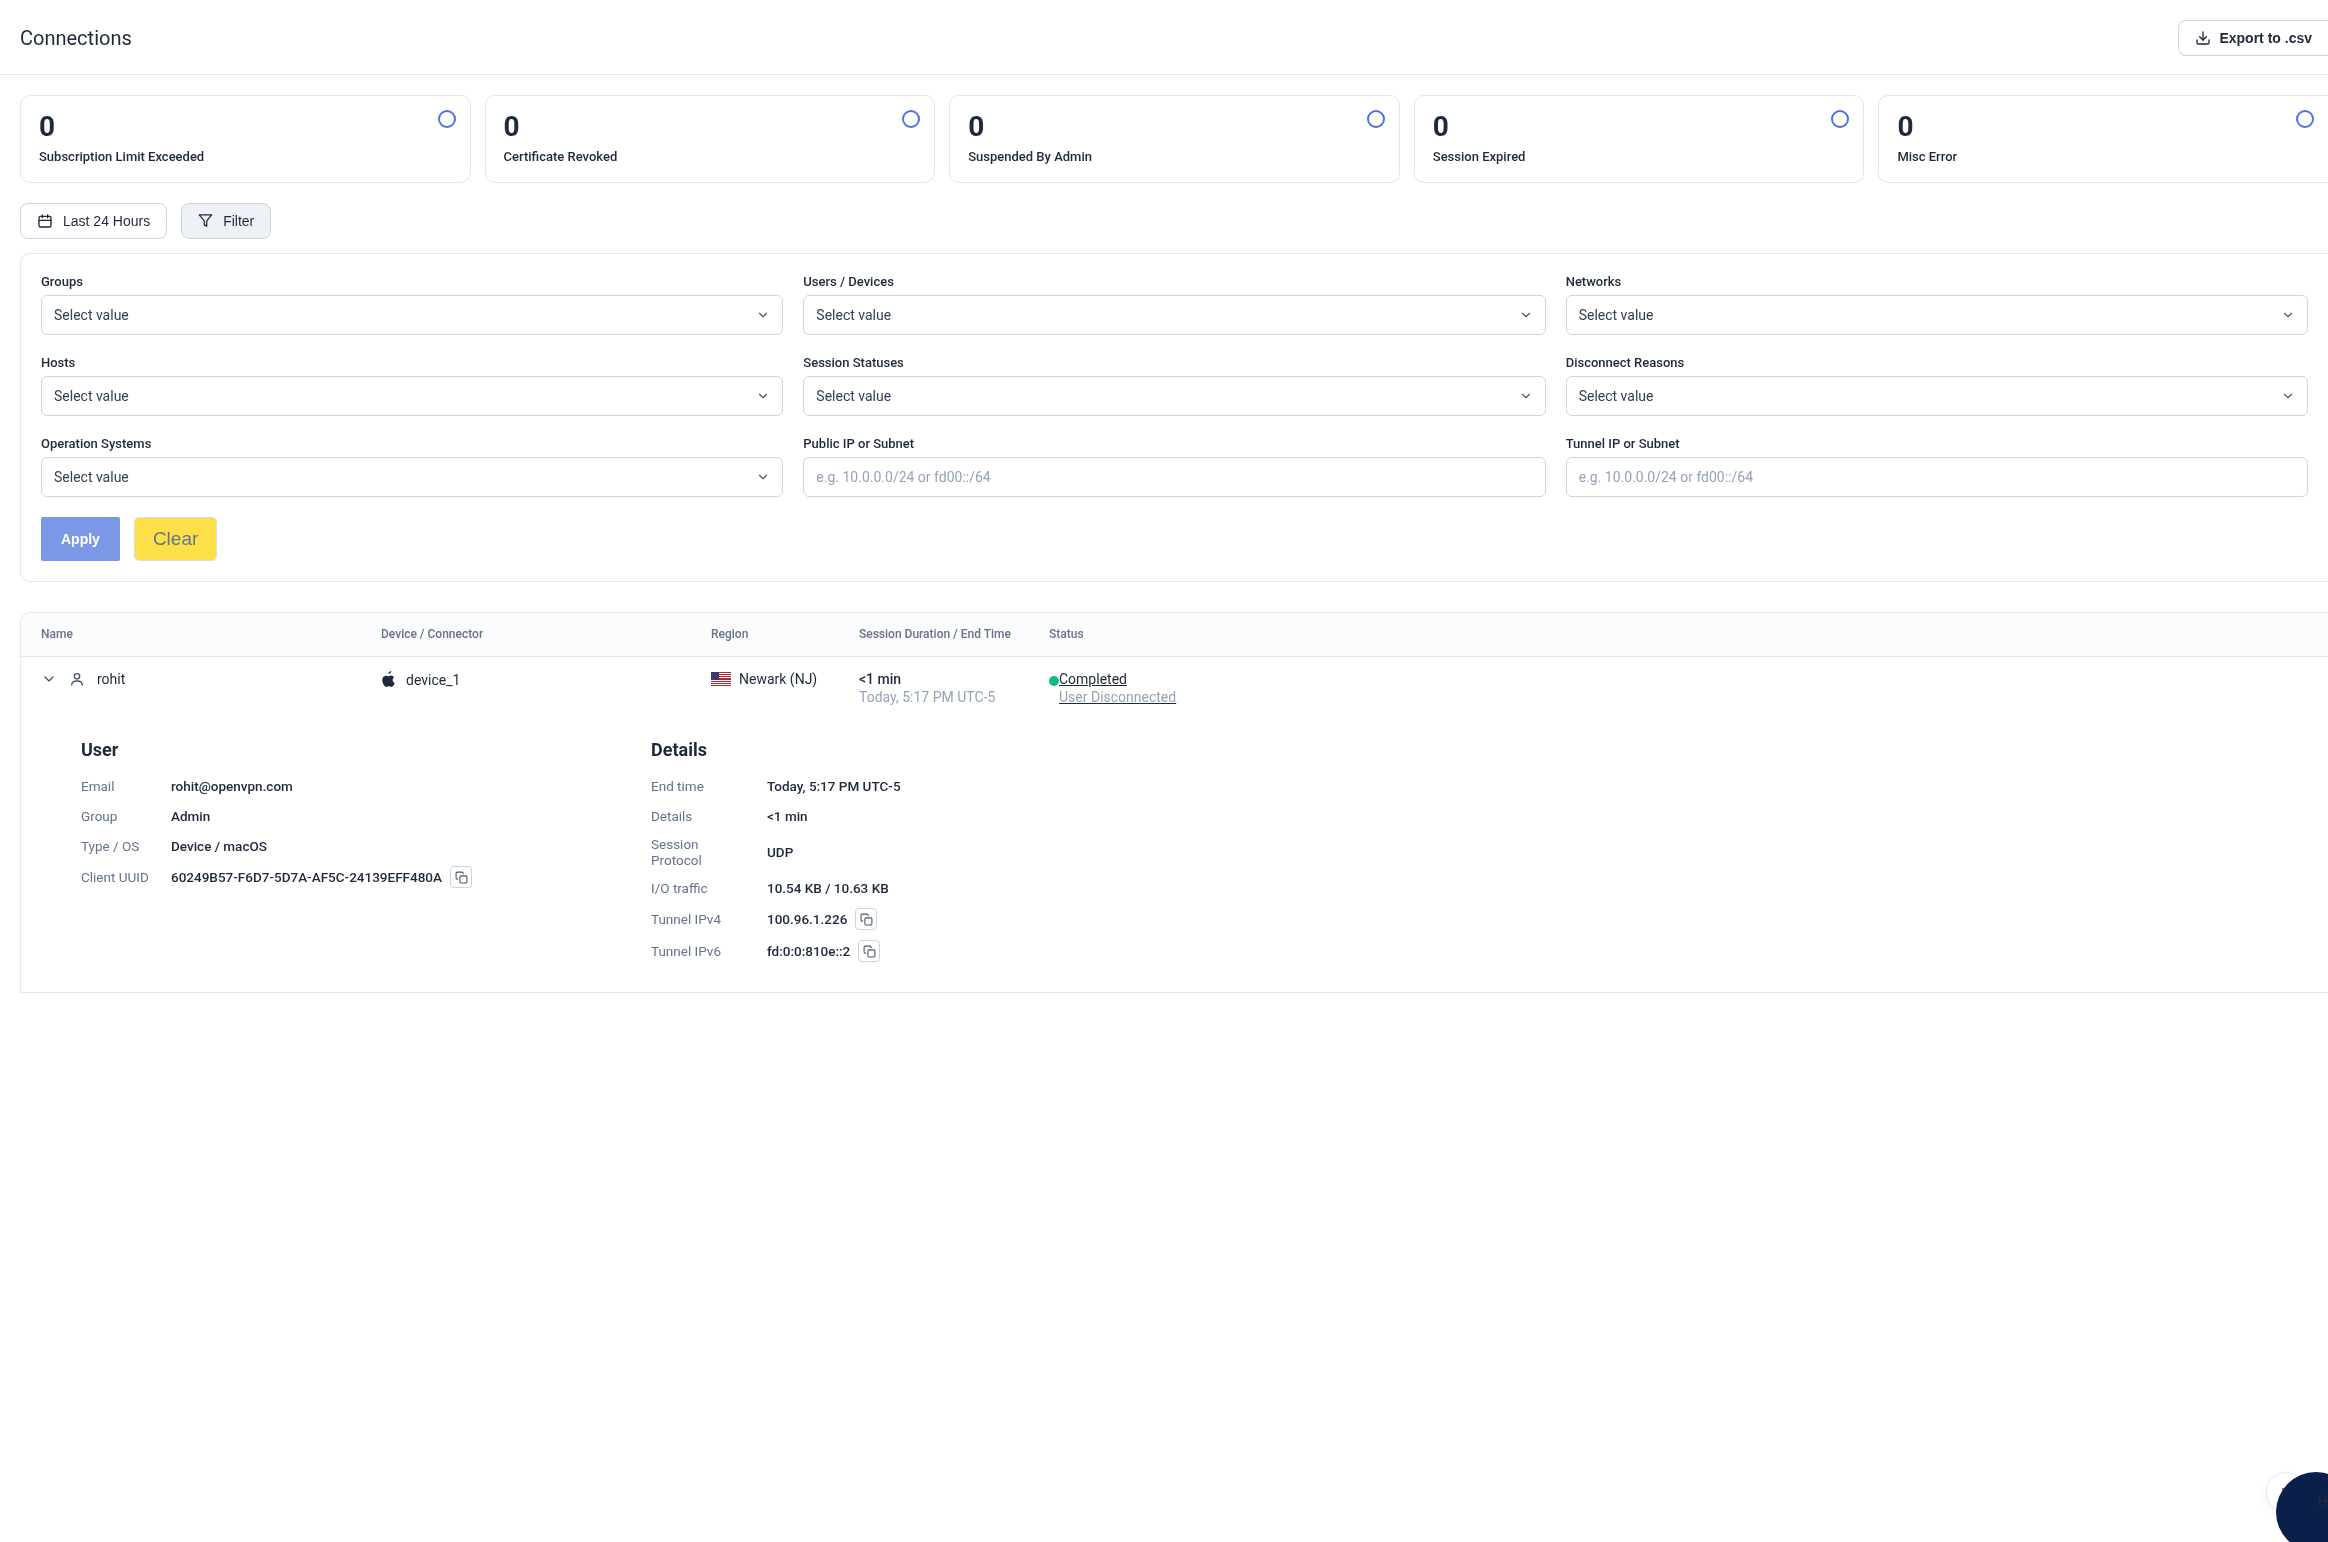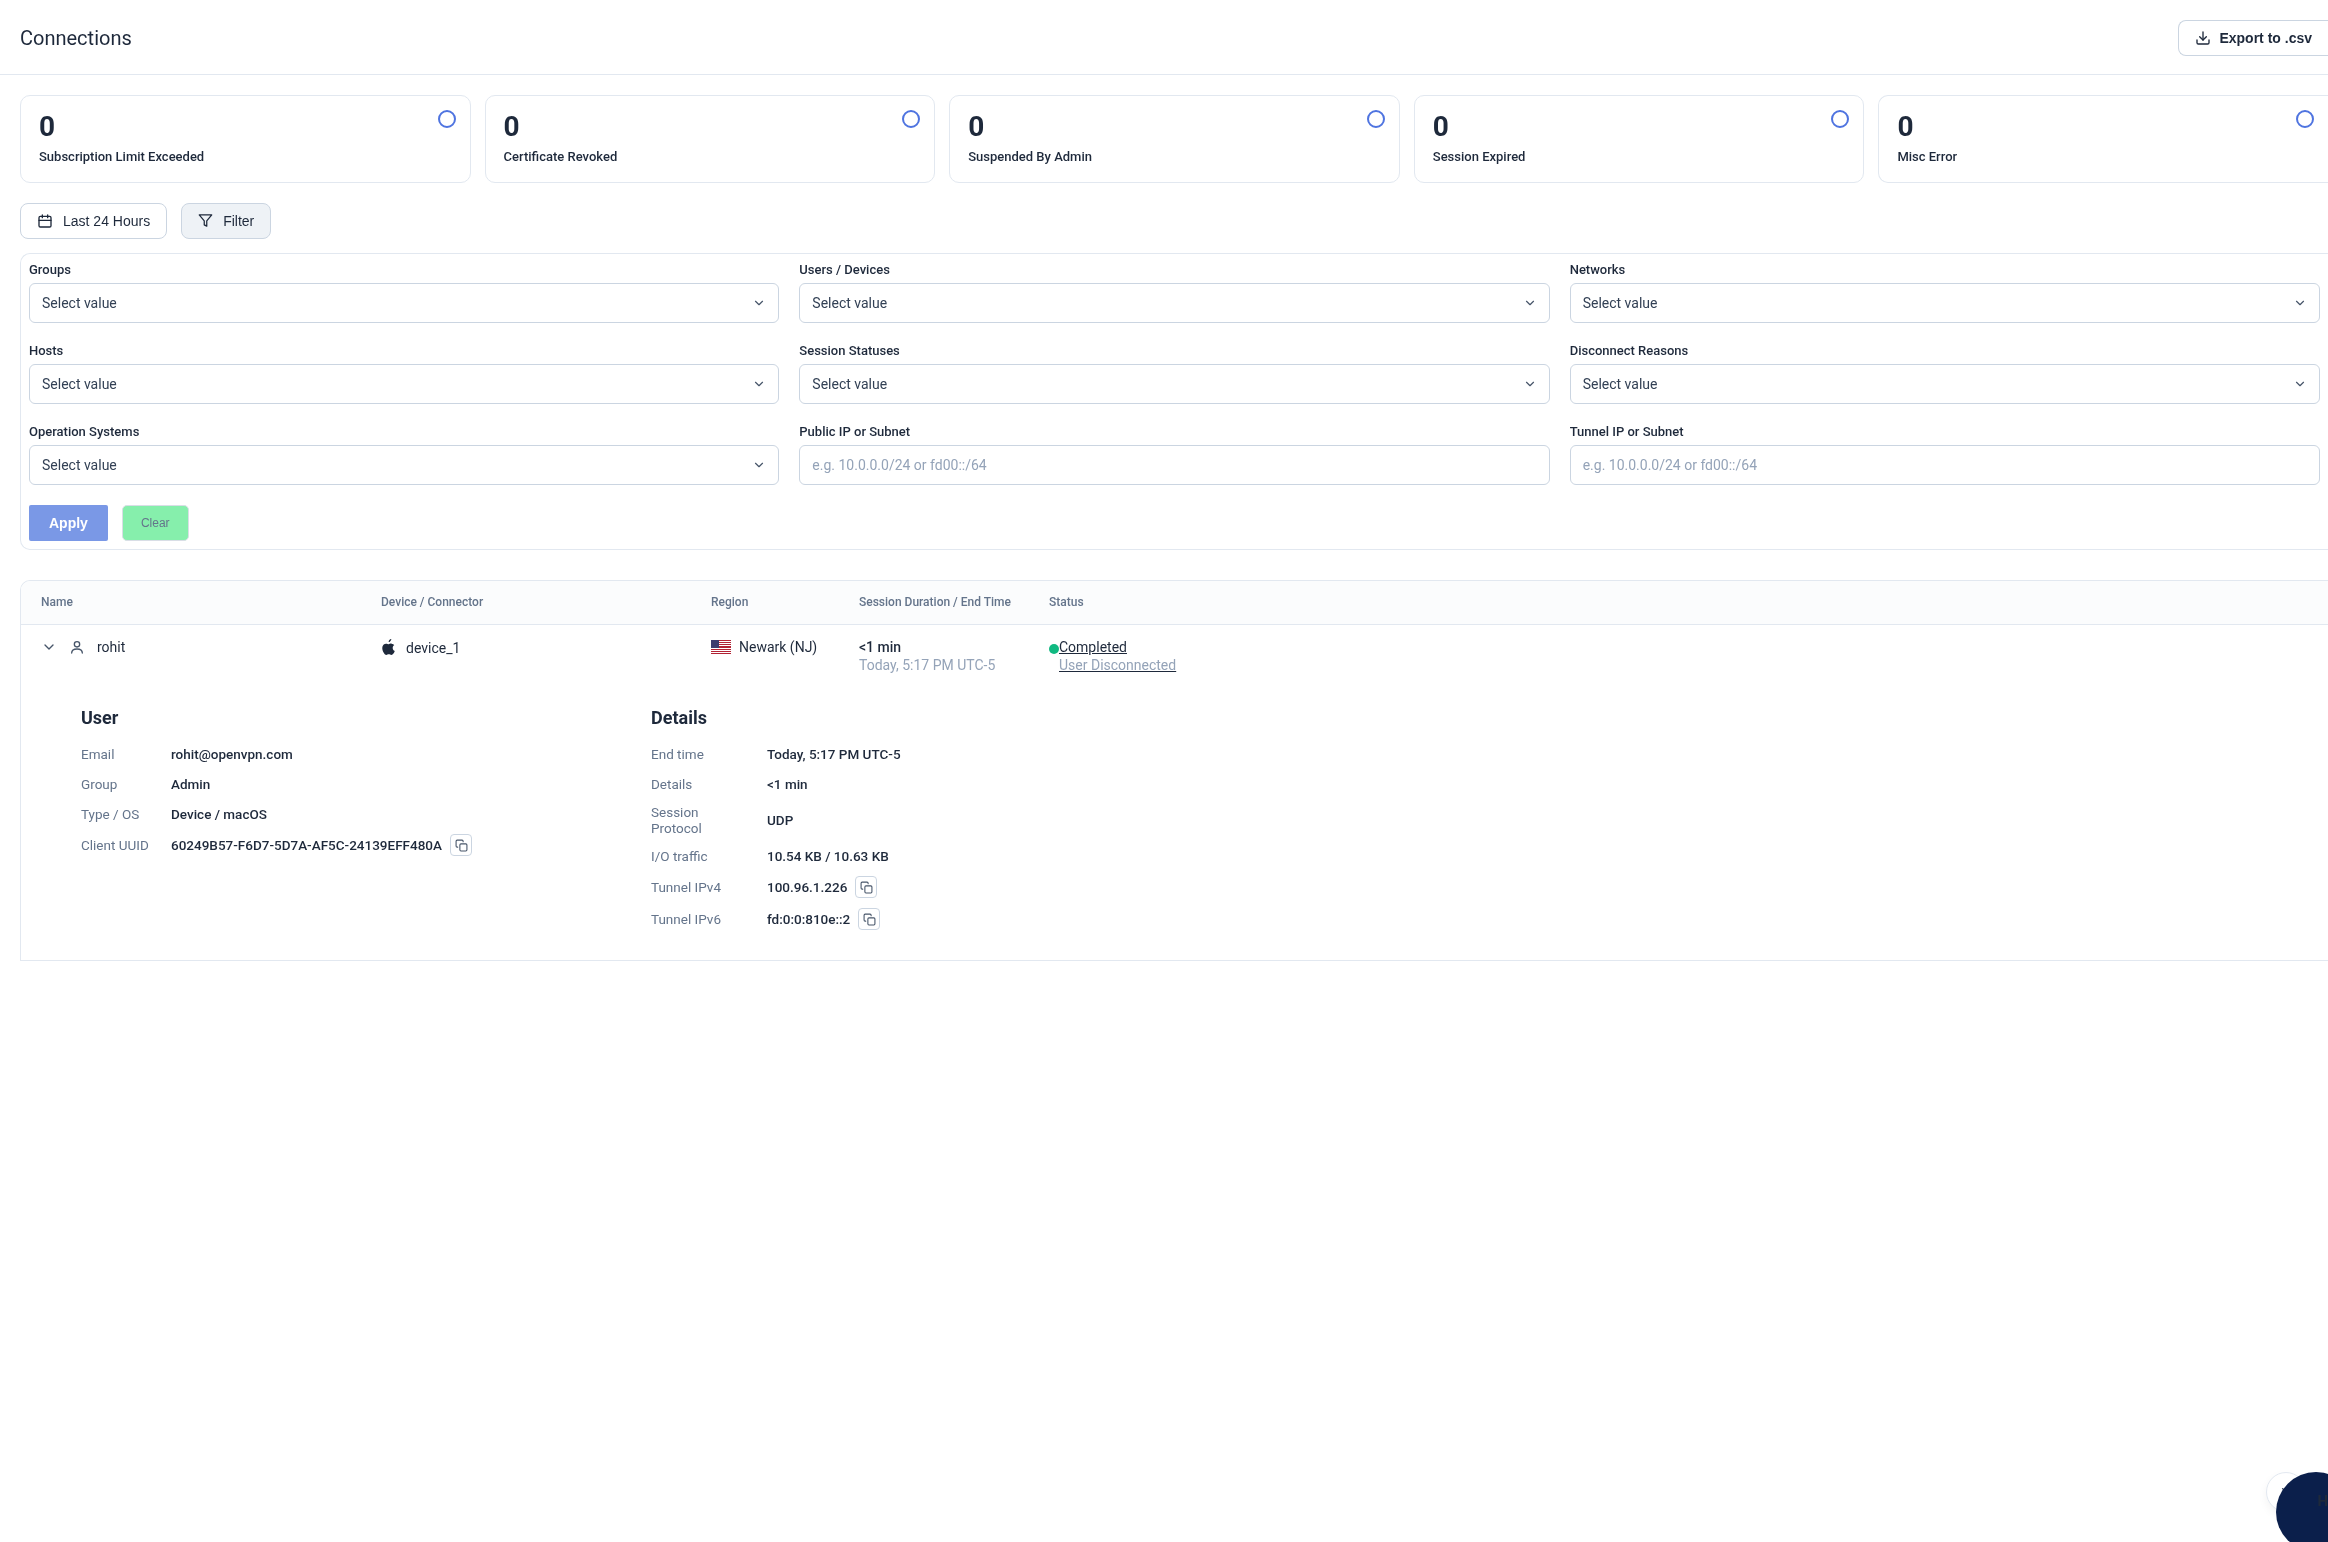--- a/index.html
+++ b/index.html
@@ -112,21 +112,21 @@
   .pill-btn.active{
     background:#eef2f6;
   }
 
   
   .filter-panel{
     margin:0 20px 0 20px;
     border:1px solid #e2e8f0;
     border-right:none;
     border-radius:10px 0 0 10px;
-    padding:8px;
+    padding:20px;
     margin-right:0;
   }
   .filter-grid{
     display:grid;
     grid-template-columns:repeat(3, minmax(0,1fr));
     gap:20px 20px;
   }
   .filter-field{
     display:flex;
     flex-direction:column;
@@ -165,26 +165,26 @@
     background:#7a98e6;
     color:#fff;
     border:none;
     border-radius:2px;
     padding:10px 20px;
     font-size:14px;
     font-weight:600;
     cursor:pointer;
   }
   .clear-btn{
-    background:#86efac;
+    background:#fde047;
     color:#64748b;
     border:1px solid #d9dee6;
     border-radius:5px;
     padding:10px 18px;
-    font-size:12px;
+    font-size:19px;
     font-weight:500;
     cursor:pointer;
   }
 
   
   .table-wrap{
     margin:30px 0 0 20px;
     border:1px solid #e2e8f0;
     border-right:none;
     border-radius:10px 0 0 0;

